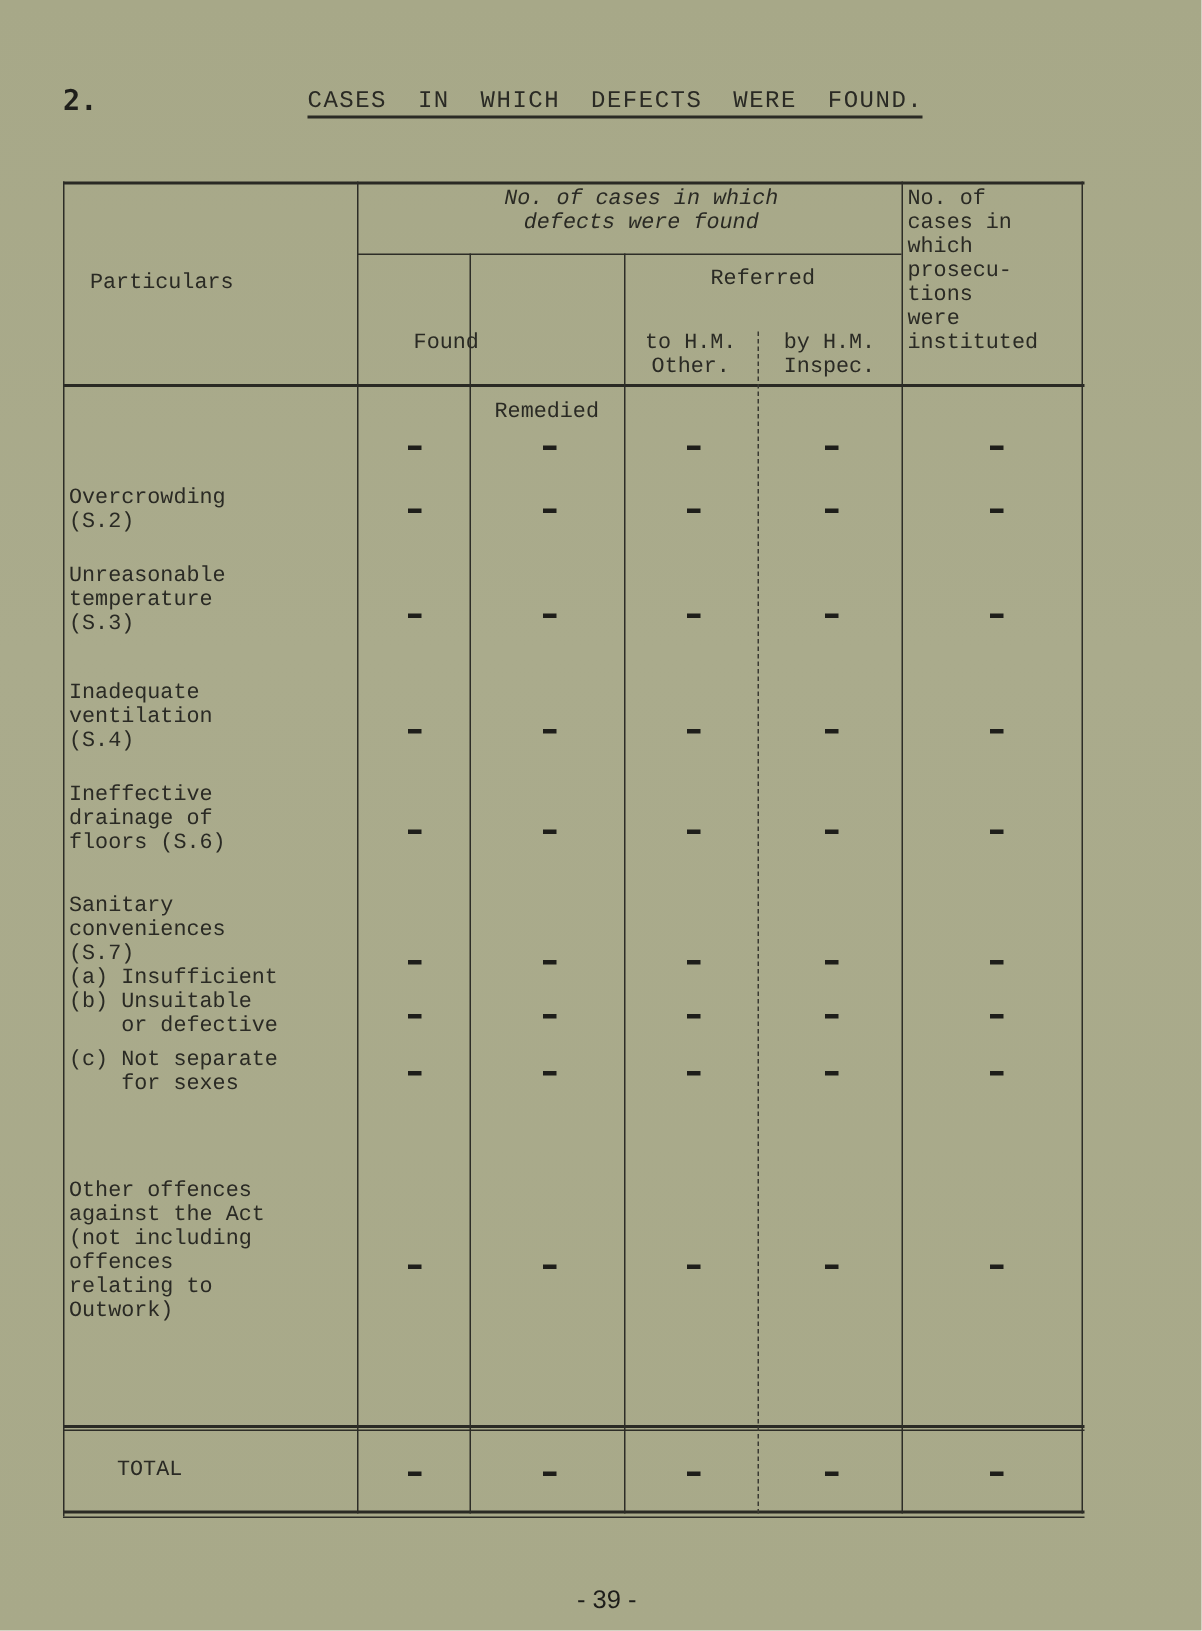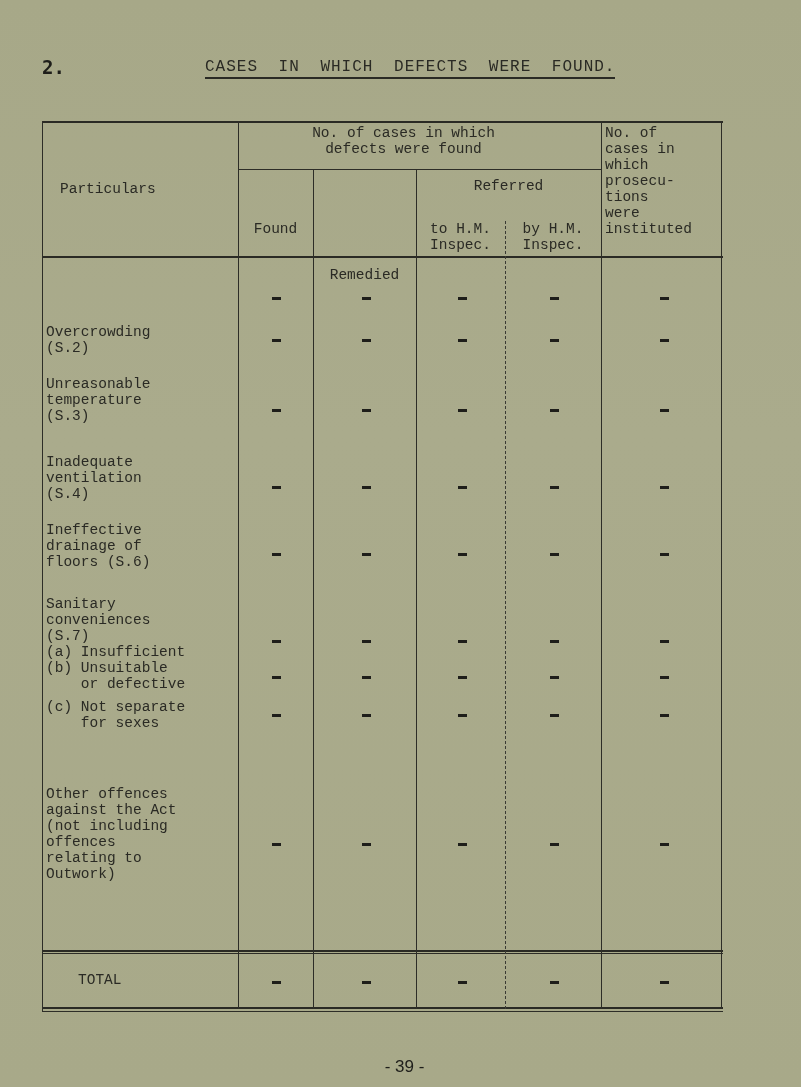--- a/index.html
+++ b/index.html
@@ -42,27 +42,27 @@
 
   <div class="vl" style="left:0;top:0;height:890px;"></div>
   <div class="vl" style="left:196px;top:0;height:888px;"></div>
   <div class="vl" style="left:271px;top:48px;height:840px;"></div>
   <div class="vl" style="left:374px;top:48px;height:840px;"></div>
   <div class="vl dash" style="left:463px;top:100px;height:788px;"></div>
   <div class="vl" style="left:559px;top:0;height:888px;"></div>
   <div class="vl" style="left:679px;top:0;height:888px;"></div>
 
   <div class="txt" style="left:18px;top:60px;">Particulars</div>
-  <div class="txt ctr" style="left:180px;top:4px;width:363px;">No. of cases in which
+  <div class="txt ctr" style="left:204px;top:4px;width:363px;font-style:italic;">No. of cases in which
 defects were found</div>
-  <div class="txt ctr" style="left:196px;top:100px;width:75px;">Found</div>
+  <div class="txt ctr" style="left:196px;top:100px;width:75px;padding-left:22px;">Found</div>
   <div class="txt ctr" style="left:271px;top:100px;width:103px;margin-top:46px;">Remedied</div>
   <div class="txt ctr" style="left:374px;top:57px;width:185px;">Referred</div>
   <div class="txt ctr" style="left:374px;top:100px;width:89px;">to H.M.
-Inspec.</div>
+Other.</div>
   <div class="txt ctr" style="left:463px;top:100px;width:96px;">by H.M.
 Inspec.</div>
   <div class="txt" style="left:563px;top:4px;">No. of
 cases in
 which
 prosecu-
 tions
 were
 instituted</div>
 

